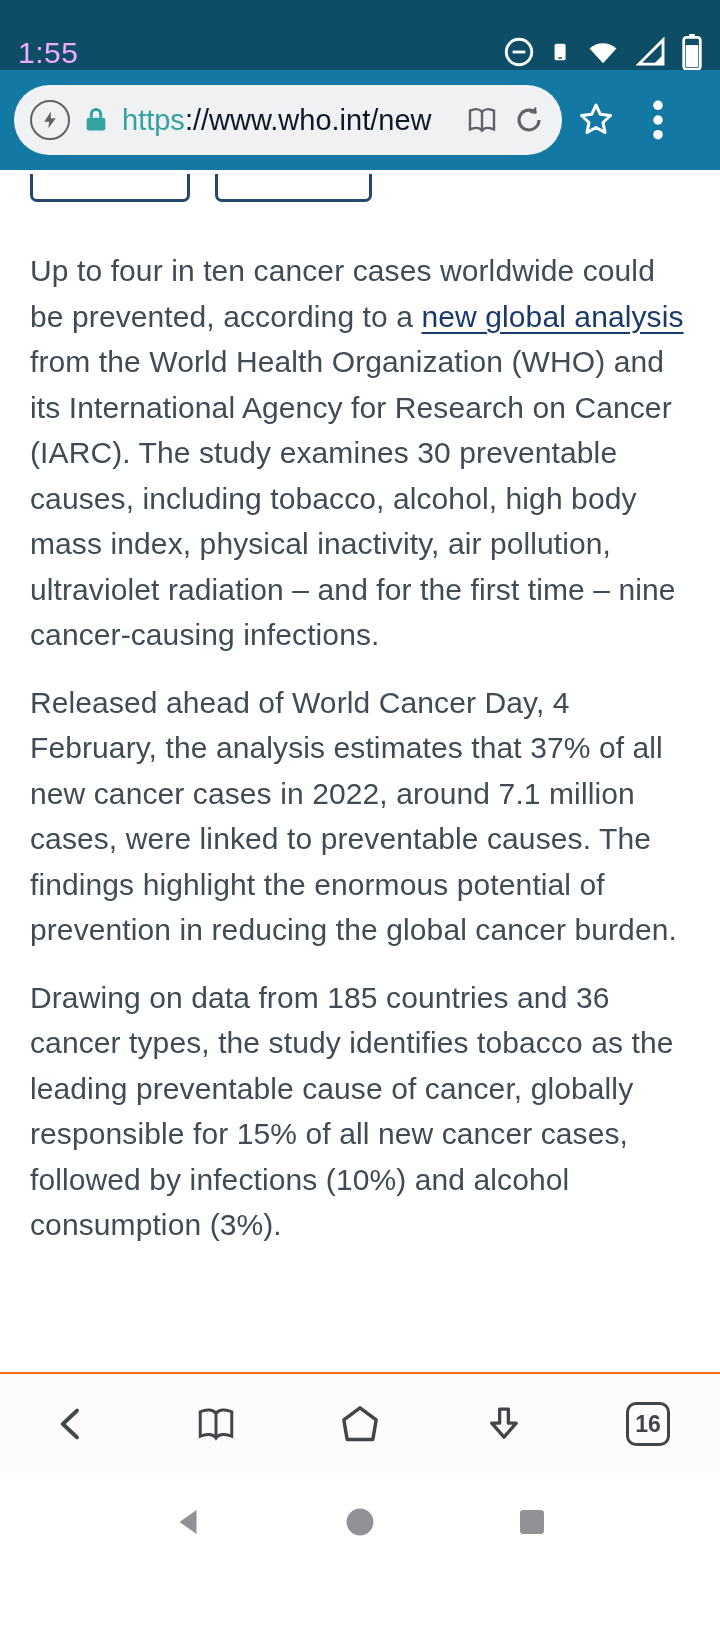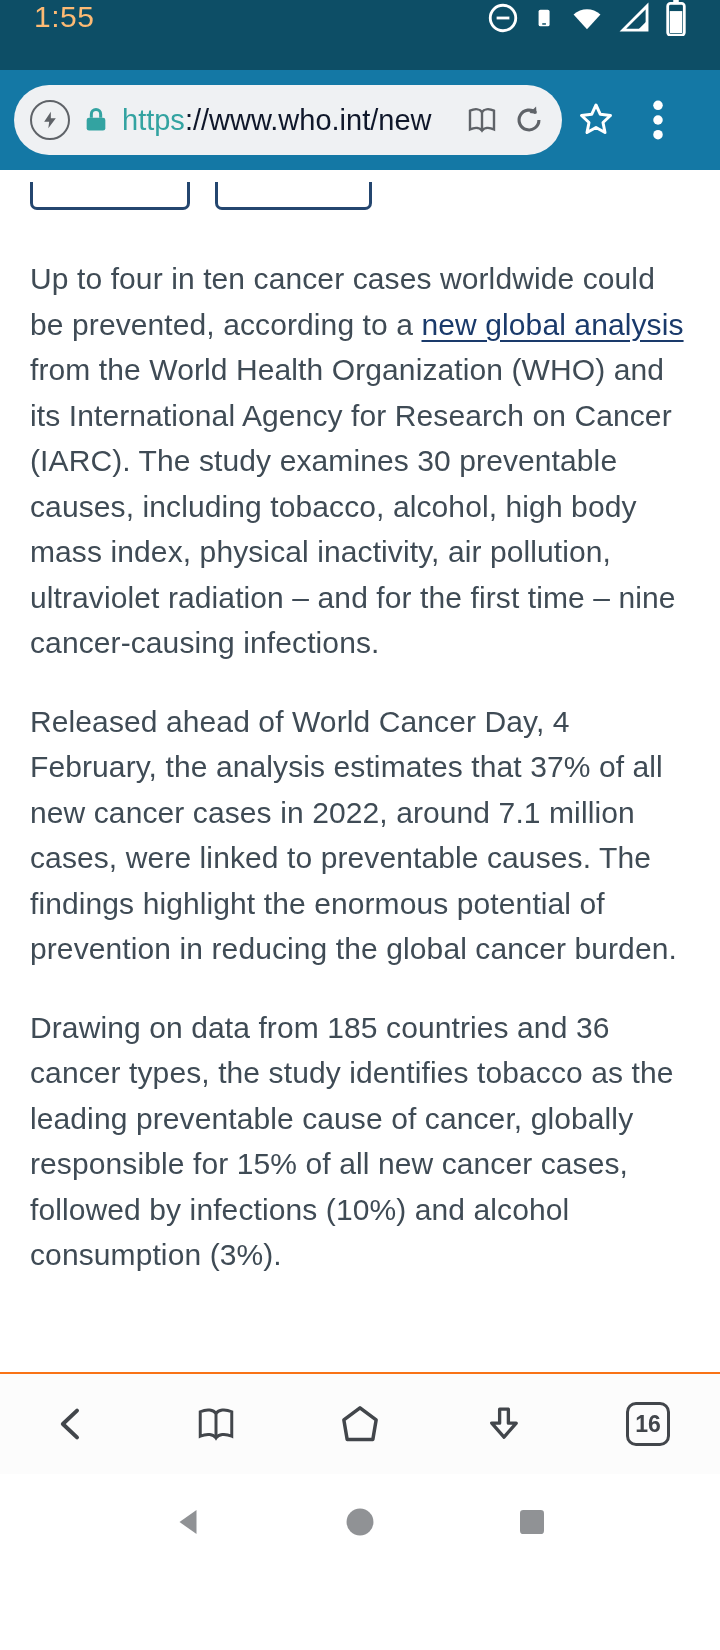--- a/index.html
+++ b/index.html
@@ -6,23 +6,23 @@
   html,body { width:720px; height:1650px; }
   body {
     font-family:"Liberation Sans", sans-serif;
     background:#ffffff;
     position:relative;
     overflow:hidden;
   }
 
   
   .status-bar {
-    height:70px; background:#0d4e66; color:#fdba74;
-    display:flex; align-items:flex-start; justify-content:space-between;
-    padding:0 34px;
+    height:70px; background:#0d4e66; color:#f0abfc;
+    display:flex; align-items:flex-end; justify-content:space-between;
+    padding:0 18px;
   }
   .status-time { font-size:30px; font-weight:400; letter-spacing:.5px; }
   .status-icons { display:flex; align-items:center; gap:14px; }
   .status-icons svg { display:block; }
 
   
   .url-section {
     height:100px; background:#1478a5;
     display:flex; align-items:center;
     padding:0 14px; gap:6px;
@@ -43,35 +43,35 @@
   }
   .url-scheme { color:#33a3a1; }
   .url-rest { color:#0f172a; }
   .pill-icon { flex:none; display:flex; align-items:center; justify-content:center; }
   .chrome-btn {
     width:56px; height:70px; display:flex; align-items:center; justify-content:center;
     flex:none;
   }
 
   
-  .content { padding:12px 30px; }
+  .content { padding:4px 30px; }
   .partial-buttons { display:flex; gap:25px; }
   .partial-btn {
     height:28px; border:3px solid #24466f; border-top:none;
     border-radius:0 0 7px 7px; background:#fff;
   }
   .partial-btn.b1 { width:160px; }
   .partial-btn.b2 { width:157px; }
 
   .article { margin-top:46px; }
   .article p {
     font-size:30px; line-height:45.5px; color:#3f4b55;
     letter-spacing:.1px;
   }
-  .article p + p { margin-top:33px; }
+  .article p + p { margin-top:22px; }
   .article a {
     color:#1a3a6b; text-decoration:underline;
     text-decoration-thickness:2px; text-underline-offset:5px;
     cursor:pointer;
   }
 
   
   .browser-toolbar {
     position:absolute; left:0; right:0; top:1372px; height:102px;
     background:#fcfcfc; border-top:2px solid #f97316;

